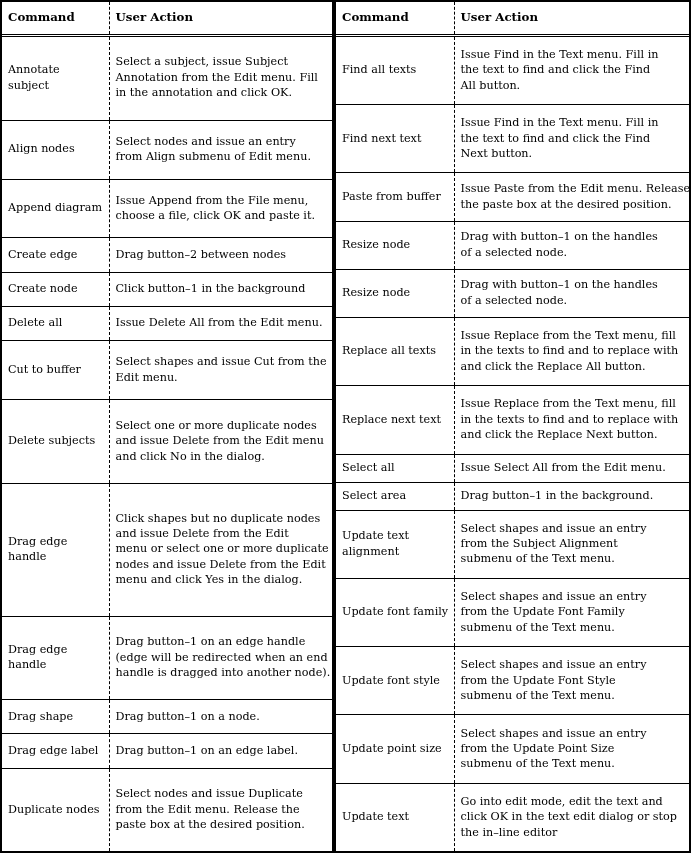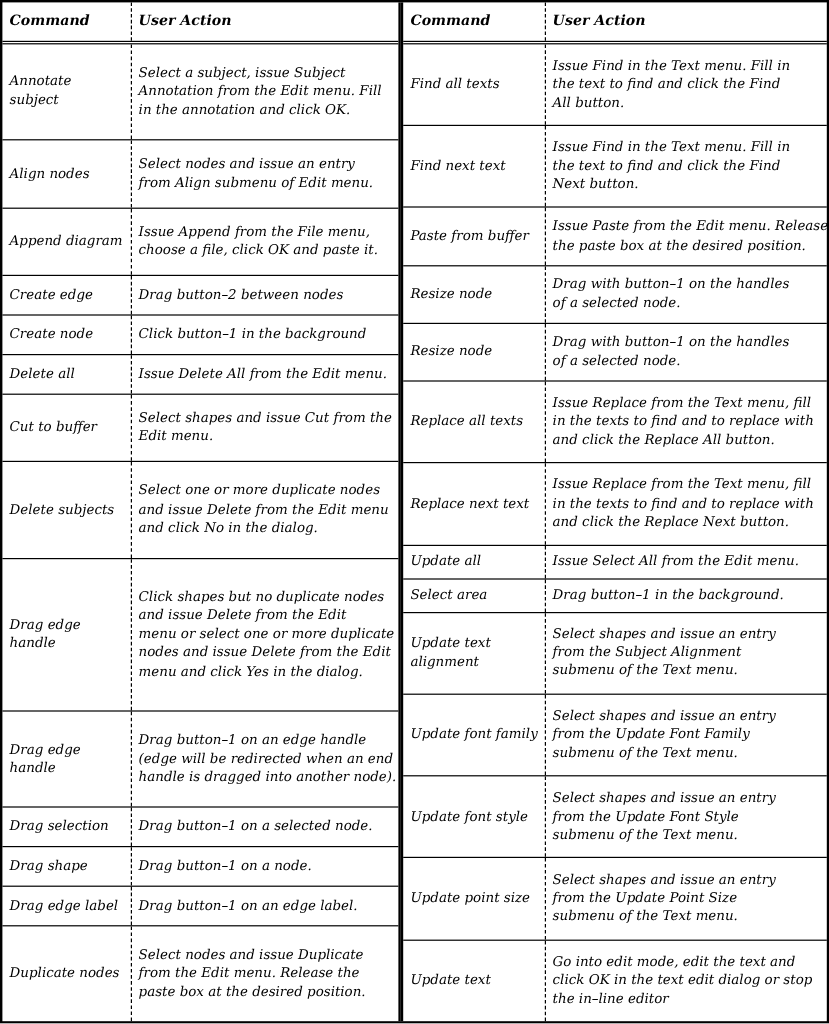--- a/index.html
+++ b/index.html
@@ -39,21 +39,20 @@
     flex-direction: column;
   }
   .half-left  { width: 332px; border-right: 2px solid #000; }
   .half-right { width: 355px; border-left: 2px solid #000; flex: 1 1 auto; }
 
   table.cmdtable {
     border-collapse: collapse;
     width: 100%;
     height: 100%;
     table-layout: fixed;
-    font-style: italic;
   }
 
   table.cmdtable td,
   table.cmdtable th {
     box-sizing: border-box;
     vertical-align: middle;
     padding: 2px 5px 3px 6px;
     font-size: 11.2px;
     line-height: 15.4px;
     font-weight: normal;
@@ -183,28 +182,20 @@
               <td class="c-cmd">Drag edge handle</td>
               <td class="c-act">
                 <span class="cell-lines">
                   <span class="ln">Drag button–1 on an edge handle</span>
                   <span class="ln">(edge will be redirected when an end</span>
                   <span class="ln">handle is dragged into another node).</span>
                 </span>
               </td>
             </tr>
             <tr>
-              <td class="c-cmd">Drag selection</td>
-              <td class="c-act">
-                <span class="cell-lines">
-                  <span class="ln">Drag button–1 on a selected node.</span>
-                </span>
-              </td>
-            </tr>
-            <tr>
               <td class="c-cmd">Drag shape</td>
               <td class="c-act">
                 <span class="cell-lines">
                   <span class="ln">Drag button–1 on a node.</span>
                 </span>
               </td>
             </tr>
             <tr>
               <td class="c-cmd">Drag edge label</td>
               <td class="c-act">
@@ -297,21 +288,21 @@
               <td class="c-cmd">Replace next text</td>
               <td class="c-act">
                 <span class="cell-lines">
                   <span class="ln">Issue Replace from the Text menu, fill</span>
                   <span class="ln">in the texts to find and to replace with</span>
                   <span class="ln">and click the Replace Next button.</span>
                 </span>
               </td>
             </tr>
             <tr>
-              <td class="c-cmd">Update all</td>
+              <td class="c-cmd">Select all</td>
               <td class="c-act">
                 <span class="cell-lines">
                   <span class="ln">Issue Select All from the Edit menu.</span>
                 </span>
               </td>
             </tr>
             <tr>
               <td class="c-cmd">Select area</td>
               <td class="c-act">
                 <span class="cell-lines">

